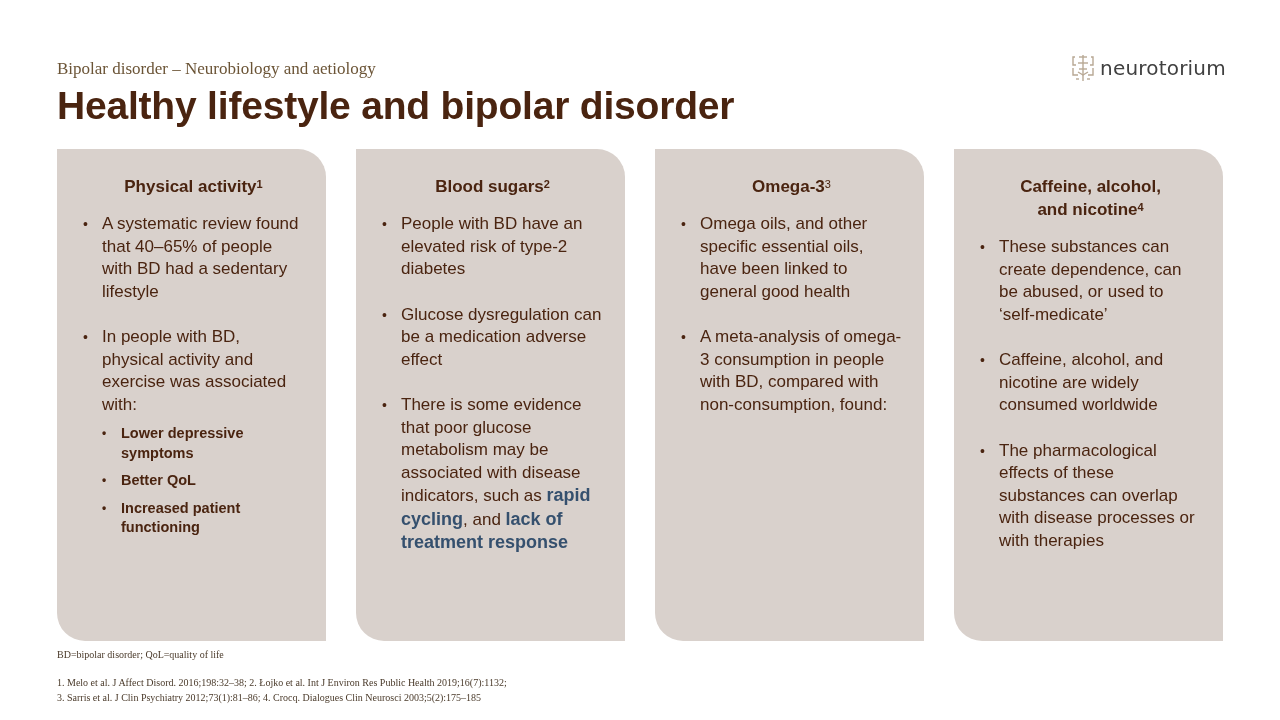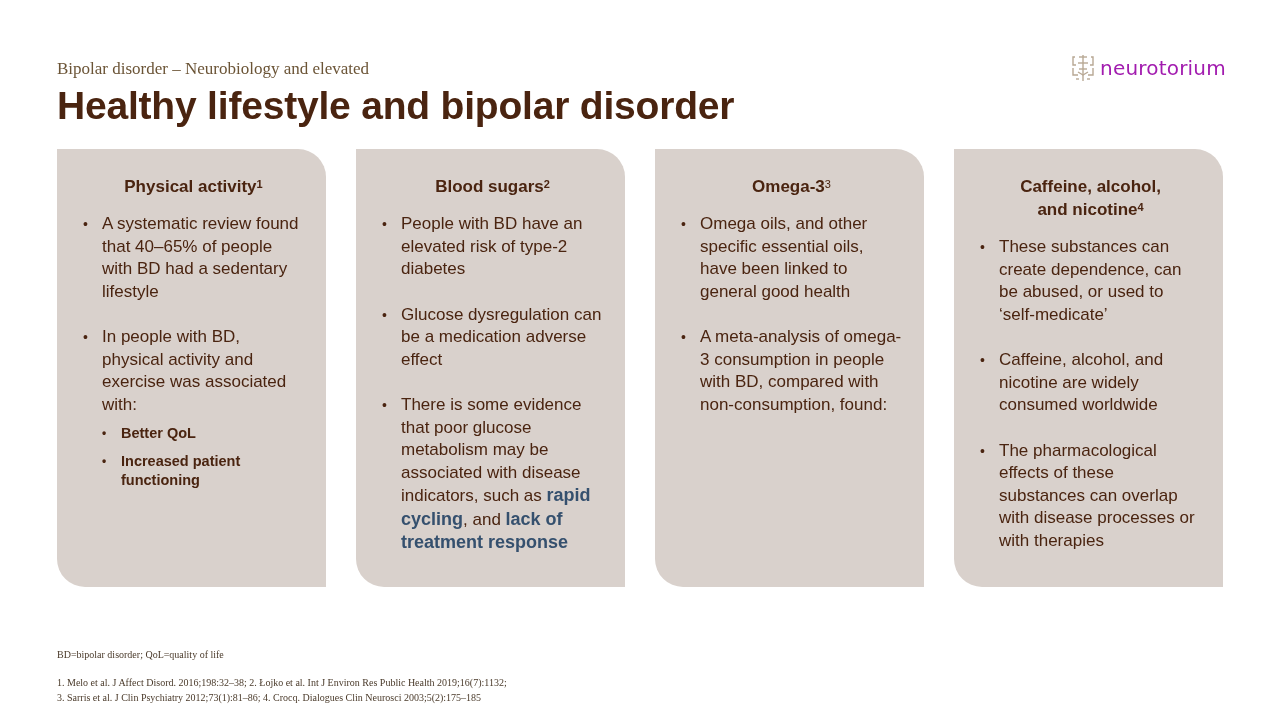--- a/index.html
+++ b/index.html
@@ -14,24 +14,24 @@
   .title {
     position:absolute; left:57px; top:84px;
     font-family:"Liberation Sans", sans-serif; font-size:39px; font-weight:bold; color:#4a2410;
     letter-spacing:-0.2px;
   }
   .logo {
     position:absolute; left:1070px; top:53px; display:flex; align-items:center; gap:4px;
   }
   .logo svg { display:block; }
   .logo-text {
-    font-family:"DejaVu Sans", sans-serif; font-size:20px; color:#a21caf; letter-spacing:0.2px;
+    font-family:"DejaVu Sans", sans-serif; font-size:20px; color:#404040; letter-spacing:0.2px;
   }
   .card {
-    position:absolute; top:149px; width:269px; height:438px;
+    position:absolute; top:149px; width:269px; height:492px;
     background:#d9d1cc; border-radius:0 28px 0 28px; box-sizing:border-box;
     padding:26px 22px 0 26px;
   }
   .card-title {
     text-align:center; font-weight:bold; font-size:17px; line-height:23px; color:#4a2410;
     margin-bottom:15px;
   }
   .card-title sup { font-size:11px; vertical-align:top; position:relative; top:-2px; }
   ul.main { list-style:none; margin:0; padding:0; }
   ul.main > li {
@@ -49,21 +49,21 @@
   ul.sub > li::before { content:"\2022"; position:absolute; left:0; top:0; font-size:12px; }
   .hl { color:#35506e; font-weight:bold; }
   .hl-big { color:#35506e; font-weight:bold; font-size:18px; }
   .footnote {
     position:absolute; left:57px; font-family:"Liberation Serif", serif; font-size:10px; color:#4a3a2a;
   }
 </style>
 </head>
 <body>
 
-<div class="subtitle">Bipolar disorder – Neurobiology and elevated</div>
+<div class="subtitle">Bipolar disorder – Neurobiology and aetiology</div>
 <div class="title">Healthy lifestyle and bipolar disorder</div>
 
 <div class="logo">
   <span>
     <svg width="26" height="30" viewBox="0 0 26 30">
       <g stroke="#b8a894" stroke-width="1.4" fill="none">
         <line x1="13" y1="2" x2="13" y2="28"></line>
         <line x1="9" y1="4" x2="17" y2="4"></line>
         <line x1="8" y1="10" x2="18" y2="10"></line>
         <line x1="9" y1="16" x2="17" y2="16"></line>
@@ -80,20 +80,21 @@
   <span class="logo-text">neurotorium</span>
 </div>
 
 <div class="card" style="left:57px;">
   <div class="card-title"><span>Physical activity</span><sup>1</sup></div>
   <ul class="main">
     <li>A systematic review found that 40–65% of people with BD had a sedentary lifestyle</li>
     <li>
       <span>In people with BD, physical activity and exercise was associated with:</span>
       <ul class="sub">
+        <li class="hl">Lower depressive symptoms</li>
         <li class="hl">Better QoL</li>
         <li class="hl">Increased patient functioning</li>
       </ul>
     </li>
   </ul>
 </div>
 
 <div class="card" style="left:356px;">
   <div class="card-title"><span>Blood sugars</span><sup>2</sup></div>
   <ul class="main">

